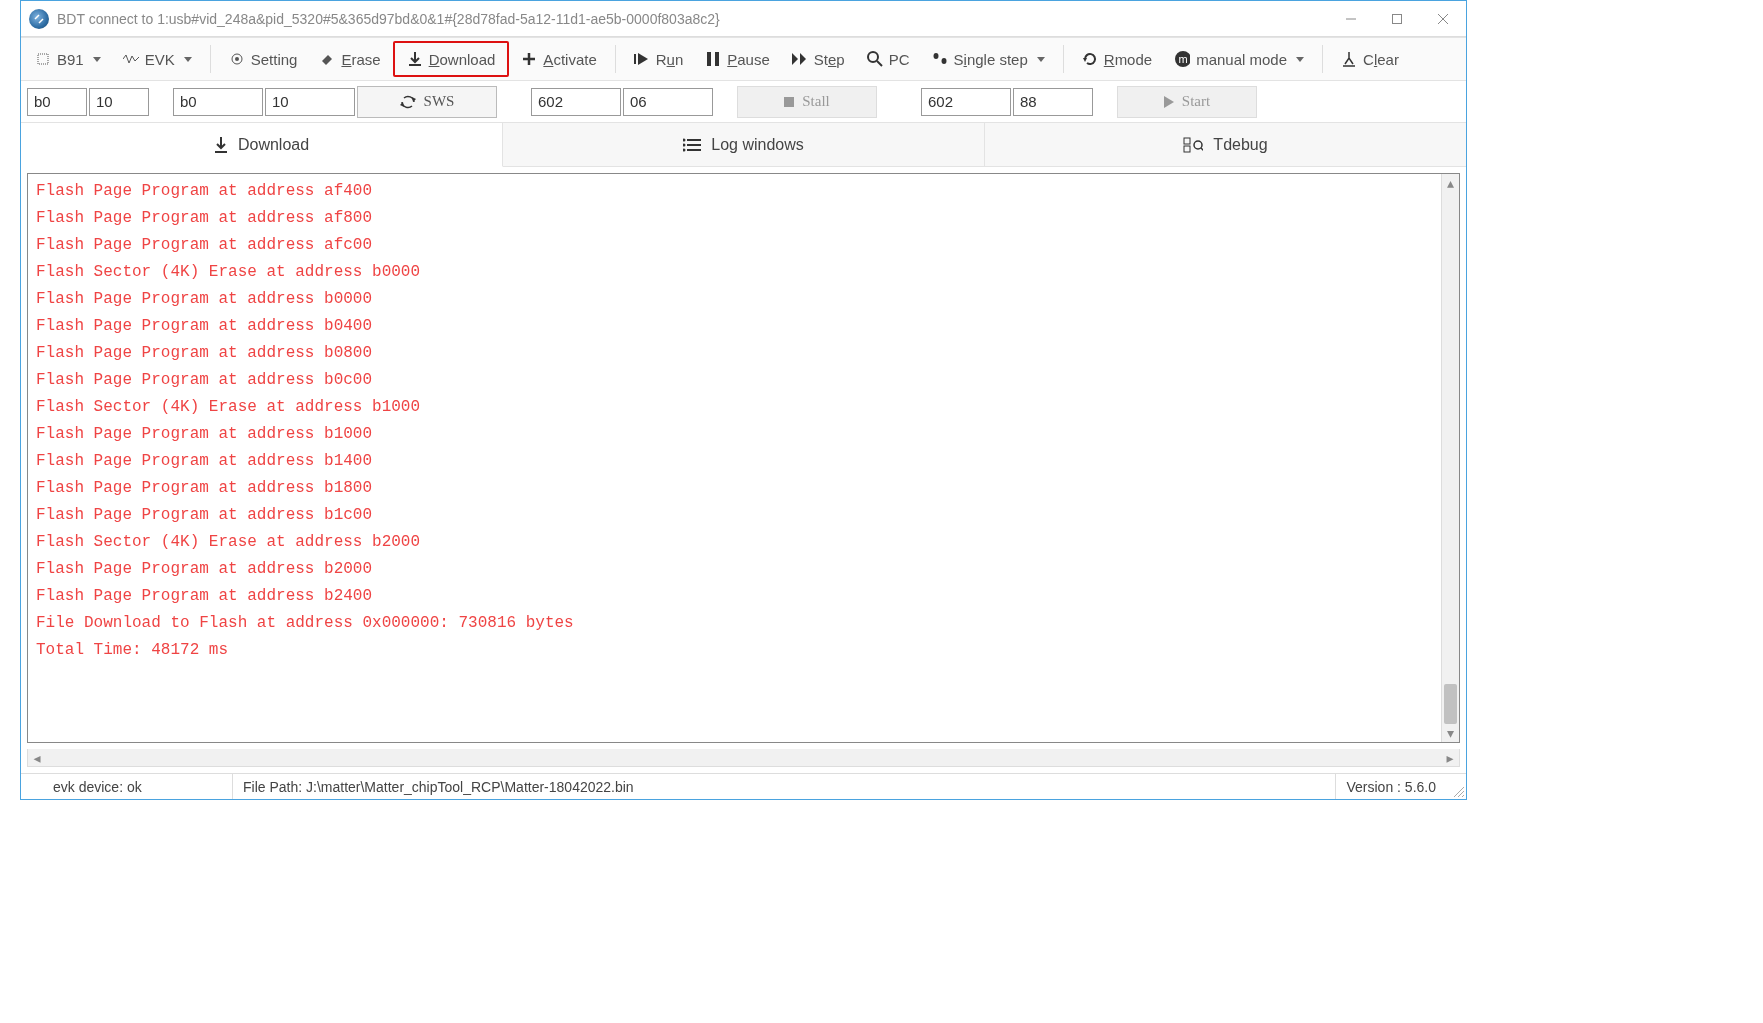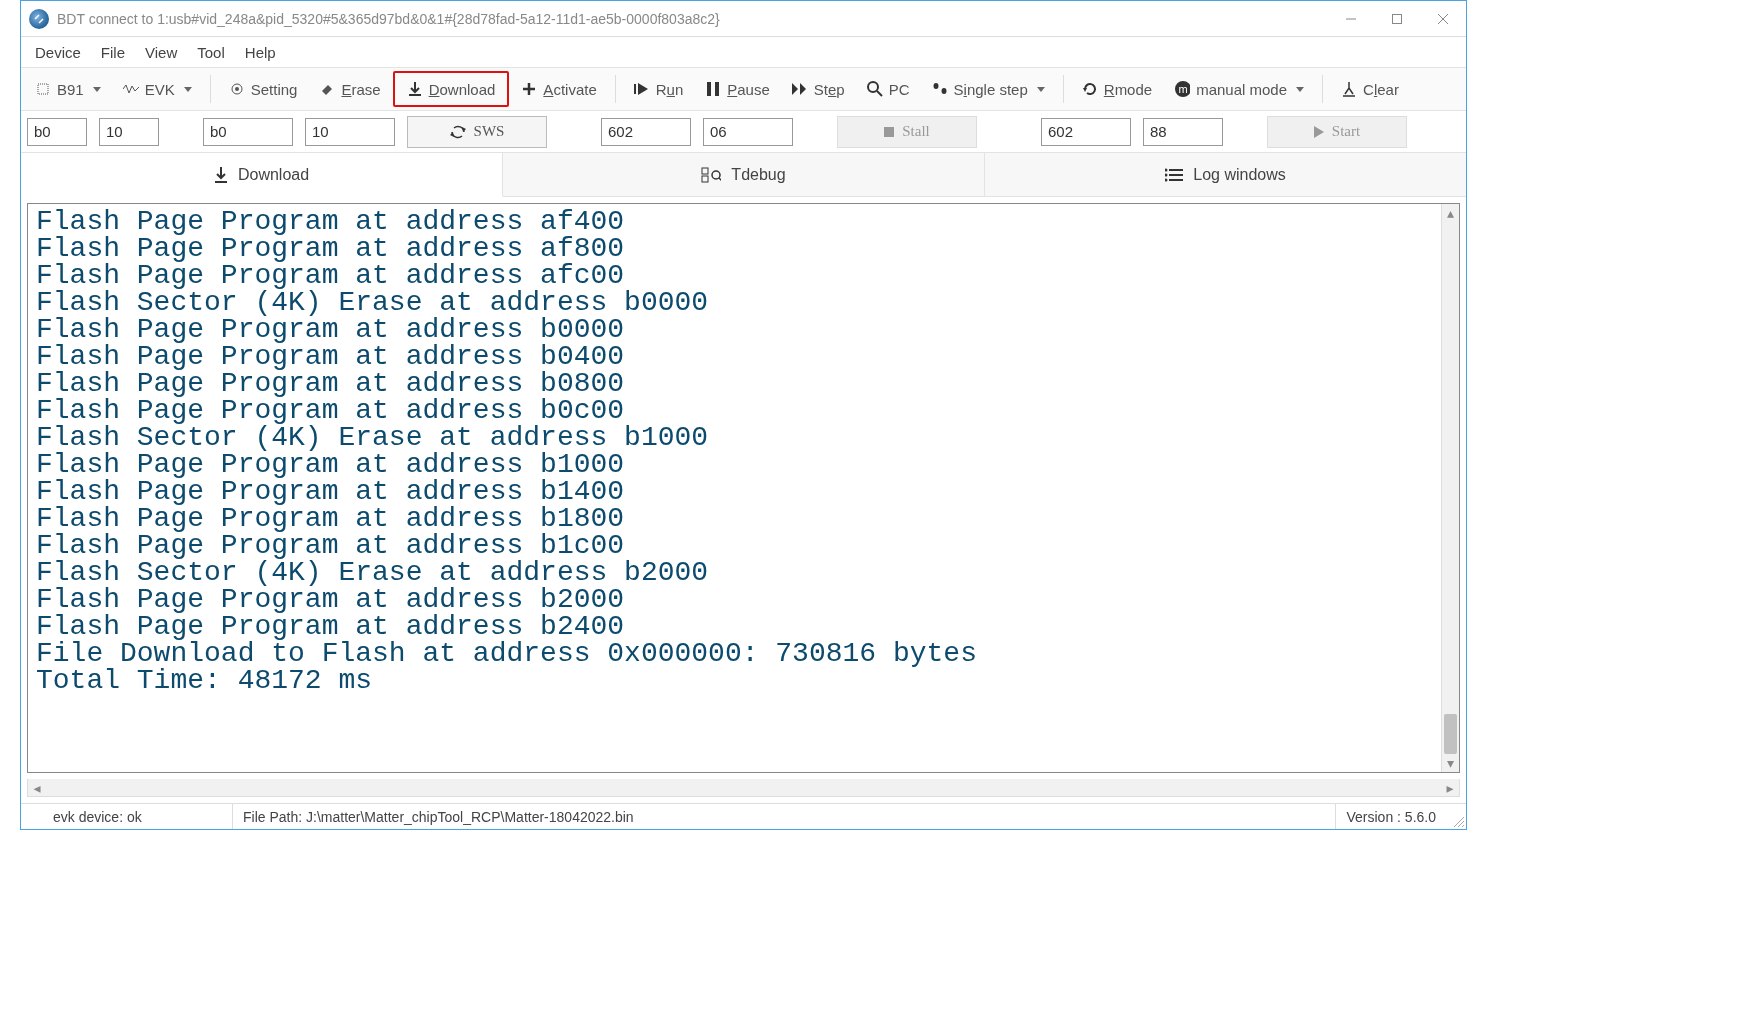--- a/index.html
+++ b/index.html
@@ -13,32 +13,32 @@
 .winbtn { width: 46px; height: 36px; display: flex; align-items: center; justify-content: center; color: #888; }
 .menubar { display: flex; align-items: center; height: 30px; padding: 0 4px; color: #444; font-size: 15px;}
 .menuitem { padding: 4px 10px; cursor: default; }
 .toolbar { display: flex; align-items: center; height: 44px; border-top: 1px solid #e3e3e3; border-bottom: 1px solid #e3e3e3; background: #fafafa; padding: 16px 4px; gap: 2px; font-size:15px; color:#555;}
 .tbtn { display: flex; align-items: center; gap: 6px; padding: 0 10px; height: 36px; border-radius: 2px; cursor:default;}
 .tbtn .ico { width:16px; height:16px; display:flex; align-items:center; justify-content:center; }
 .tbtn.highlight { border: 2px solid #d11; padding: 0 12px;}
 .tb-sep { width:1px; height:28px; background:#ddd; margin:0 6px;}
 .caret { display:inline-block; margin-left:3px; border-left:4px solid transparent; border-right:4px solid transparent; border-top:5px solid #666;}
 .u { text-decoration: underline; }
-.row2 { display:flex; align-items:center; height: 42px; padding: 4px 6px; gap: 12px; border-bottom:1px solid #e3e3e3; color:#555;}
+.row2 { display:flex; align-items:center; height: 42px; padding: 4px 6px; gap: 2px; border-bottom:1px solid #e3e3e3; color:#555;}
 .row2 input { height:28px; font-size:15px; padding:0 6px; border:1px solid #999; background:#fff; color:#333;}
 .row2 .btn { height:32px; display:flex; align-items:center; justify-content:center; border:1px solid #bbb; background:#f5f5f5; cursor:default; gap:8px; font-size:15px;font-family:Liberation Serif, serif;}
 .row2 .btn.disabled { color:#999; background:#f0f0f0; border-color:#ddd;}
 .row2 .btn .sq { width:10px; height:10px; background:#999; }
 .row2 .btn .play { width:0; height:0; border-left:10px solid #999; border-top:6px solid transparent; border-bottom:6px solid transparent;}
 .tabs { display:flex; height:44px; border-bottom:1px solid #e3e3e3;}
 .tab { flex:1; display:flex; align-items:center; justify-content:center; gap:10px; border-right:1px solid #e3e3e3; background:#f7f7f7; font-size:16px; color:#444; cursor:default;}
 .tab.active { background:#fff; border-bottom:1px solid #fff; margin-bottom:-1px;}
 .tab:last-child { border-right:none;}
 .logwrap { border:1px solid #888; margin:6px; position:relative; height:570px; display:flex;}
-.log { flex:1; font-family:"Consolas","Courier New",monospace; font-size:28px; line-height:27px; padding:4px 8px; white-space:pre; overflow:hidden; color:#0c4a6e;}
+.log { flex:1; font-family:"Consolas","Courier New",monospace; font-size:16px; line-height:27px; padding:4px 8px; white-space:pre; overflow:hidden; color:#ef4444;}
 .vscroll { width:18px; background:#f1f1f1; display:flex; flex-direction:column; border-left:1px solid #ddd;}
 .vscroll .arr { height:18px; display:flex; align-items:center; justify-content:center; color:#888;}
 .vscroll .track { flex:1; position:relative;}
 .vscroll .thumb { position:absolute; left:2px; right:2px; bottom:0; height:40px; background:#c1c1c1; border-radius:2px;}
 .hscroll { height:18px; margin:0 6px 6px 6px; background:#f1f1f1; display:flex; border:1px solid #ddd; border-top:none;}
 .hscroll .arr { width:18px; display:flex; align-items:center; justify-content:center; color:#888;}
 .hscroll .track { flex:1;}
 .status { display:flex; height:26px; border-top:1px solid #ddd; font-size:14px; color:#444; align-items:stretch;}
 .status .cell { padding:3px 10px; border-right:1px solid #ddd; display:flex; align-items:center;}
 .status .cell.dev { width:212px;padding-left:32px;}
@@ -72,27 +72,20 @@
         </div>
       <div class="winbtn close">
           <svg width="10" height="10">
             <line x1="0" y1="0" x2="10" y2="10" stroke="currentColor" stroke-width="1"></line>
             <line x1="10" y1="0" x2="0" y2="10" stroke="currentColor" stroke-width="1"></line>
           </svg>
         </div>
     </div>
   </div>
 
-  <div class="menubar">
-    <div class="menuitem">Device</div>
-    <div class="menuitem">File</div>
-    <div class="menuitem">View</div>
-    <div class="menuitem">Tool</div>
-    <div class="menuitem">Help</div>
-  </div>
 
   <div class="toolbar">
     <div class="tbtn">
       <span class="ico">
           <svg width="16" height="16">
             <rect x="3" y="3" width="10" height="10" fill="none" stroke="#555" stroke-dasharray="1 1"></rect>
           </svg>
         </span>
       <span>B91</span>
         <span class="caret"></span>
@@ -253,44 +246,44 @@
   </div>
 
   <div class="tabs">
     <div class="tab active">
       <span>
           <svg width="14" height="18">
             <path d="M7 1 L7 12 M3 8 L7 12 L11 8 M1 16 H13" fill="none" stroke="#333" stroke-width="2"></path>
           </svg>
         </span>
       <span>Download</span>
-    </div>
-    <div class="tab">
-      <span>
-          <svg width="20" height="16">
-            <rect x="1" y="1" width="6" height="6" fill="none" stroke="#333"></rect>
-            <rect x="1" y="9" width="6" height="6" fill="none" stroke="#333"></rect>
-            <circle cx="15" cy="8" r="4" fill="none" stroke="#333" stroke-width="1.5"></circle>
-            <line x1="18" y1="11" x2="21" y2="14" stroke="#333" stroke-width="1.5"></line>
-          </svg>
-        </span>
-      <span>Tdebug</span>
     </div>
     <div class="tab">
       <span>
           <svg width="18" height="14">
             <line x1="4" y1="2" x2="18" y2="2" stroke="#333" stroke-width="2"></line>
             <line x1="4" y1="7" x2="18" y2="7" stroke="#333" stroke-width="2"></line>
             <line x1="4" y1="12" x2="18" y2="12" stroke="#333" stroke-width="2"></line>
             <circle cx="1" cy="2" r="1.5" fill="#333"></circle>
             <circle cx="1" cy="7" r="1.5" fill="#333"></circle>
             <circle cx="1" cy="12" r="1.5" fill="#333"></circle>
           </svg>
         </span>
       <span>Log windows</span>
+    </div>
+    <div class="tab">
+      <span>
+          <svg width="20" height="16">
+            <rect x="1" y="1" width="6" height="6" fill="none" stroke="#333"></rect>
+            <rect x="1" y="9" width="6" height="6" fill="none" stroke="#333"></rect>
+            <circle cx="15" cy="8" r="4" fill="none" stroke="#333" stroke-width="1.5"></circle>
+            <line x1="18" y1="11" x2="21" y2="14" stroke="#333" stroke-width="1.5"></line>
+          </svg>
+        </span>
+      <span>Tdebug</span>
     </div>
   </div>
 
   <div class="logwrap">
     <div class="log" id="log-content">Flash Page Program at address af400
 Flash Page Program at address af800
 Flash Page Program at address afc00
 Flash Sector (4K) Erase at address b0000
 Flash Page Program at address b0000
 Flash Page Program at address b0400

